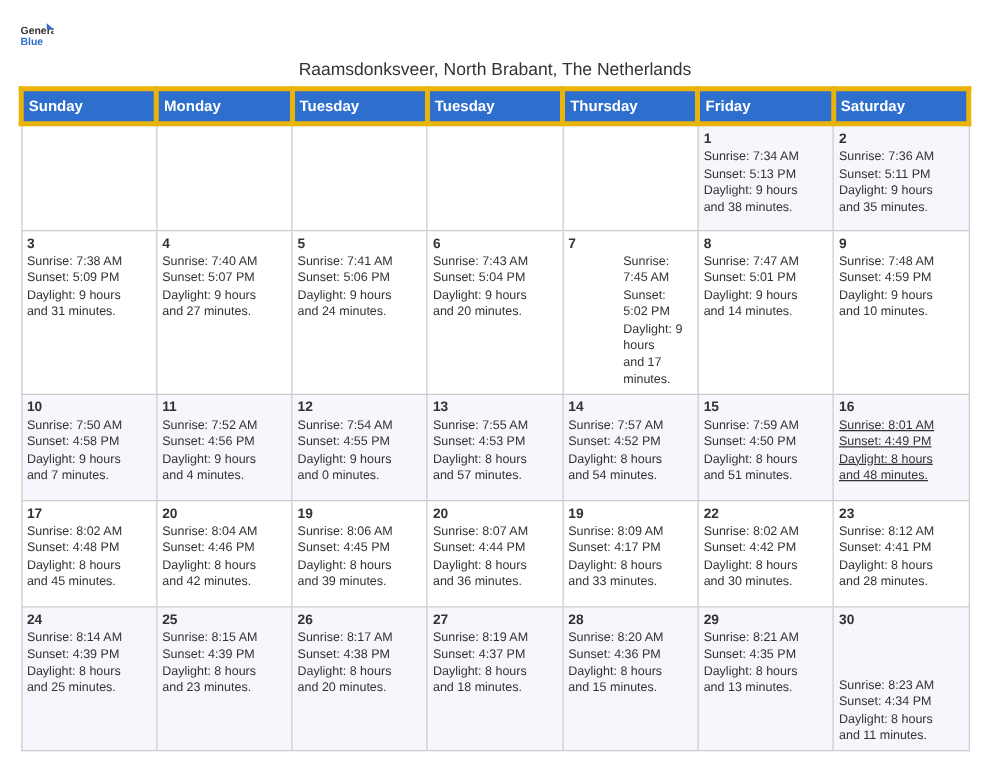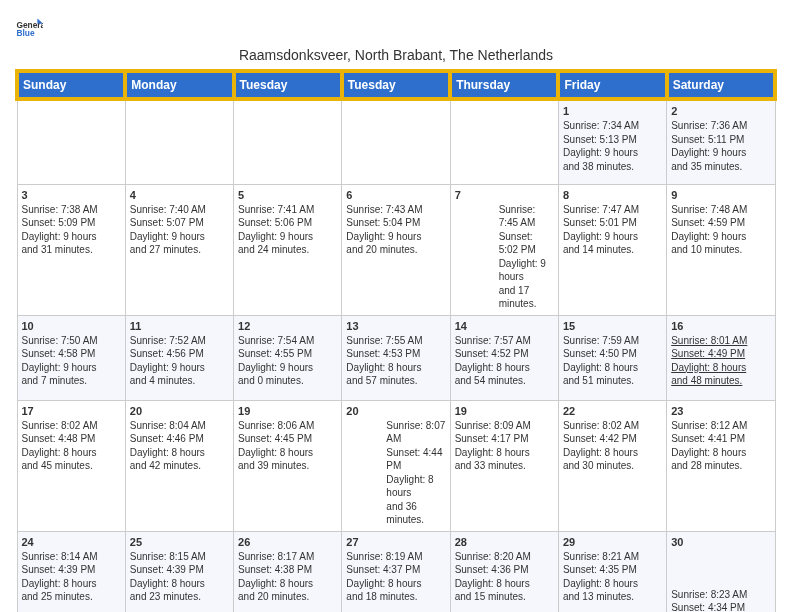--- a/index.html
+++ b/index.html
@@ -248,21 +248,21 @@
         </td>
         <td>
           <span class="day-num">19</span>
           <div class="day-info" style="white-space: pre-line;">Sunrise: 8:06 AM
 Sunset: 4:45 PM
 Daylight: 8 hours
 and 39 minutes.</div>
         </td>
         <td>
           <span class="day-num">20</span>
-          <div class="day-info" style="white-space: pre-line; margin-left: 40px;">Sunrise: 8:07 AM
+          <div class="day-info" style="white-space: pre-line;">Sunrise: 8:07 AM
 Sunset: 4:44 PM
 Daylight: 8 hours
 and 36 minutes.</div>
         </td>
         <td>
           <span class="day-num">19</span>
           <div class="day-info" style="white-space: pre-line;">Sunrise: 8:09 AM
 Sunset: 4:17 PM
 Daylight: 8 hours
 and 33 minutes.</div>

